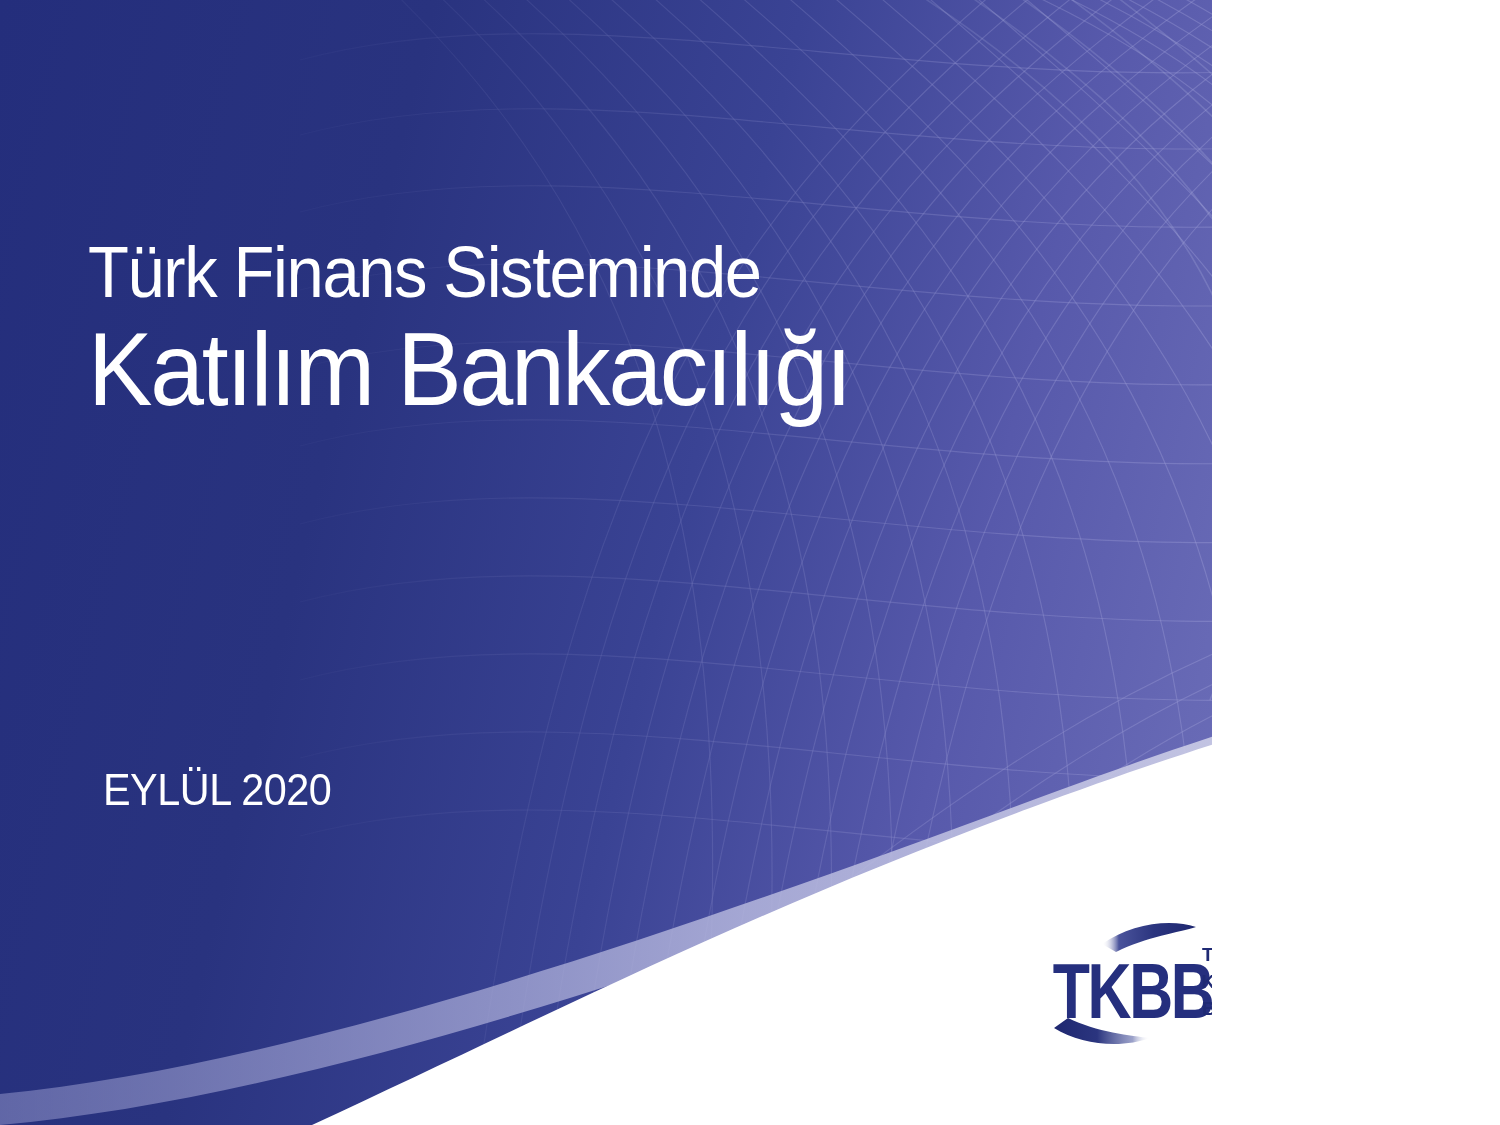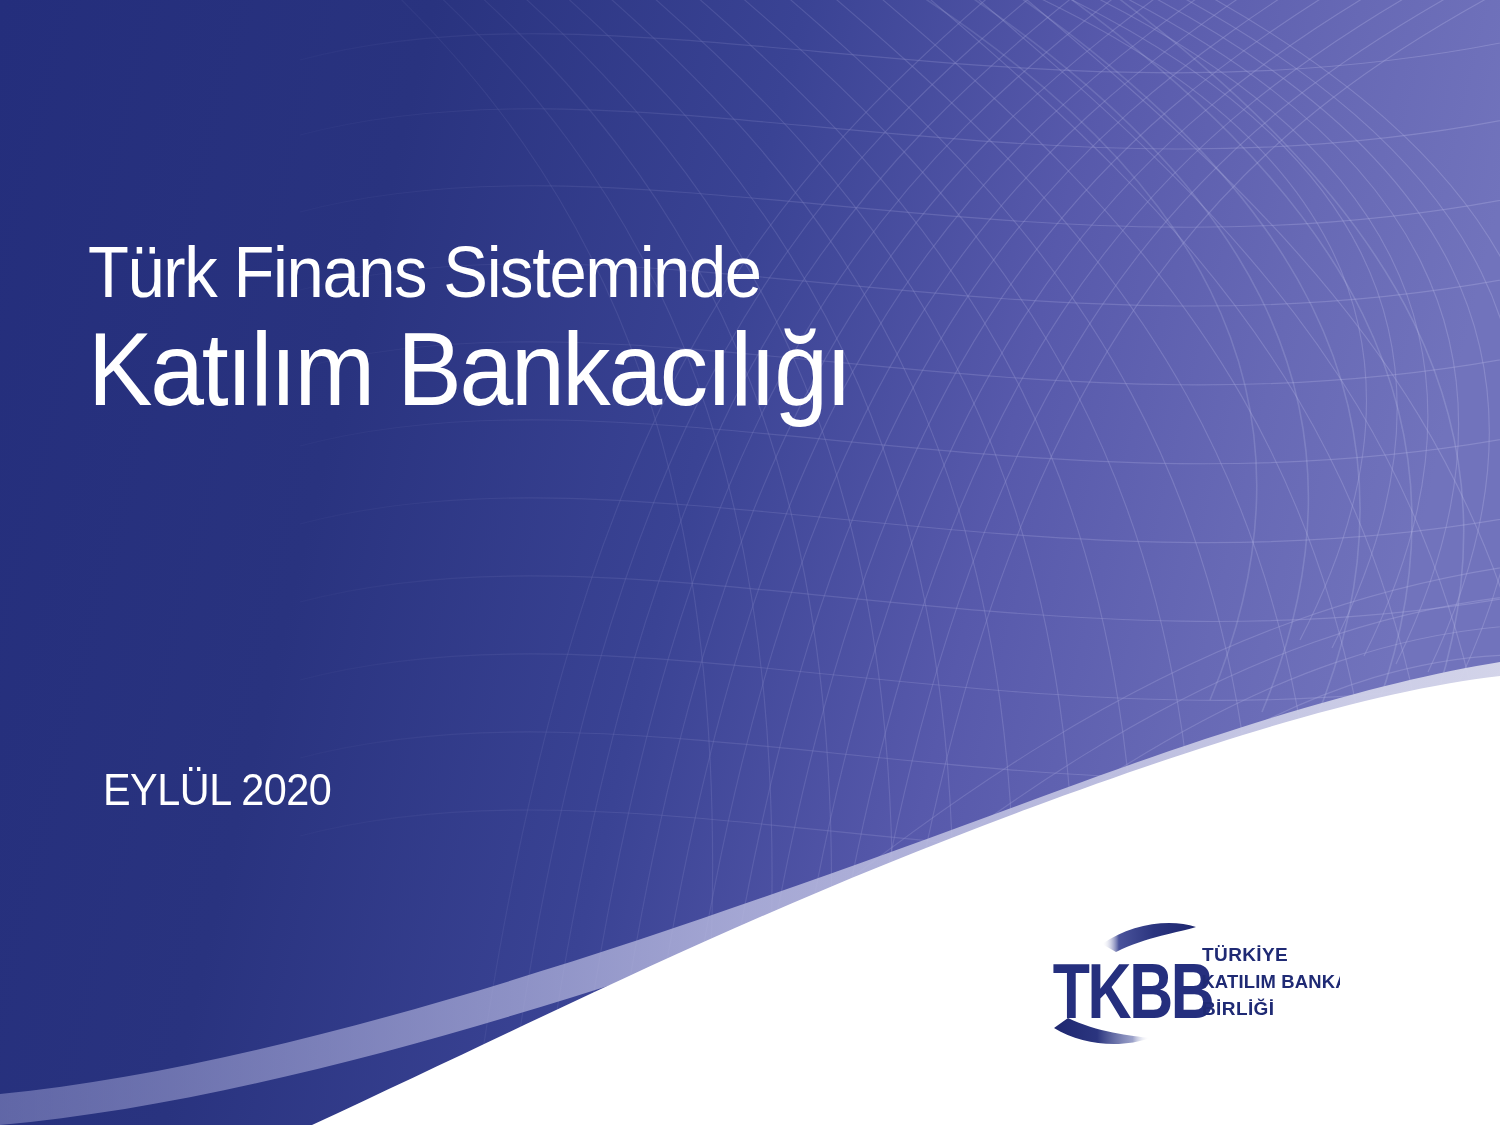--- a/index.html
+++ b/index.html
@@ -6,21 +6,21 @@
     margin: 0;
     padding: 0;
     background: #ffffff;
   }
   body {
     font-family: "Liberation Sans", sans-serif;
   }
 
   .slide {
     position: relative;
-    width: 1500px;
+    width: 1212px;
     height: 1125px;
     overflow: hidden;
     background: #3b82f6;
   }
 
   
   .bg-layer {
     position: absolute;
     inset: 0;
     width: 1500px;

